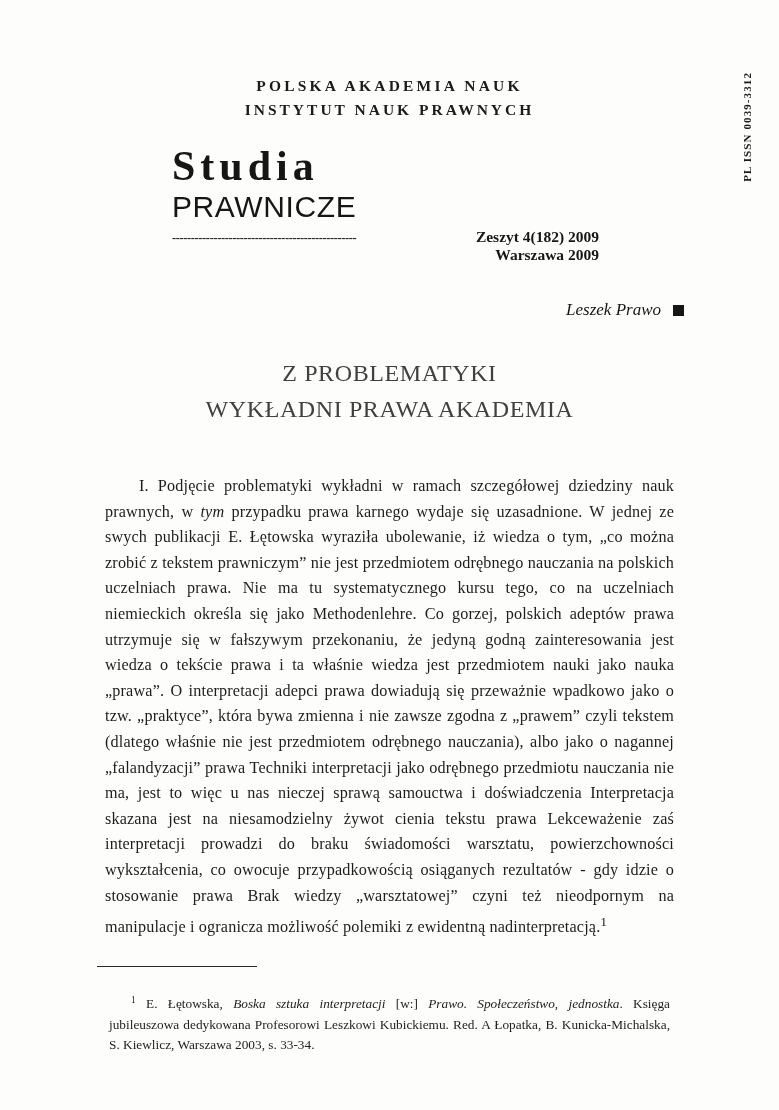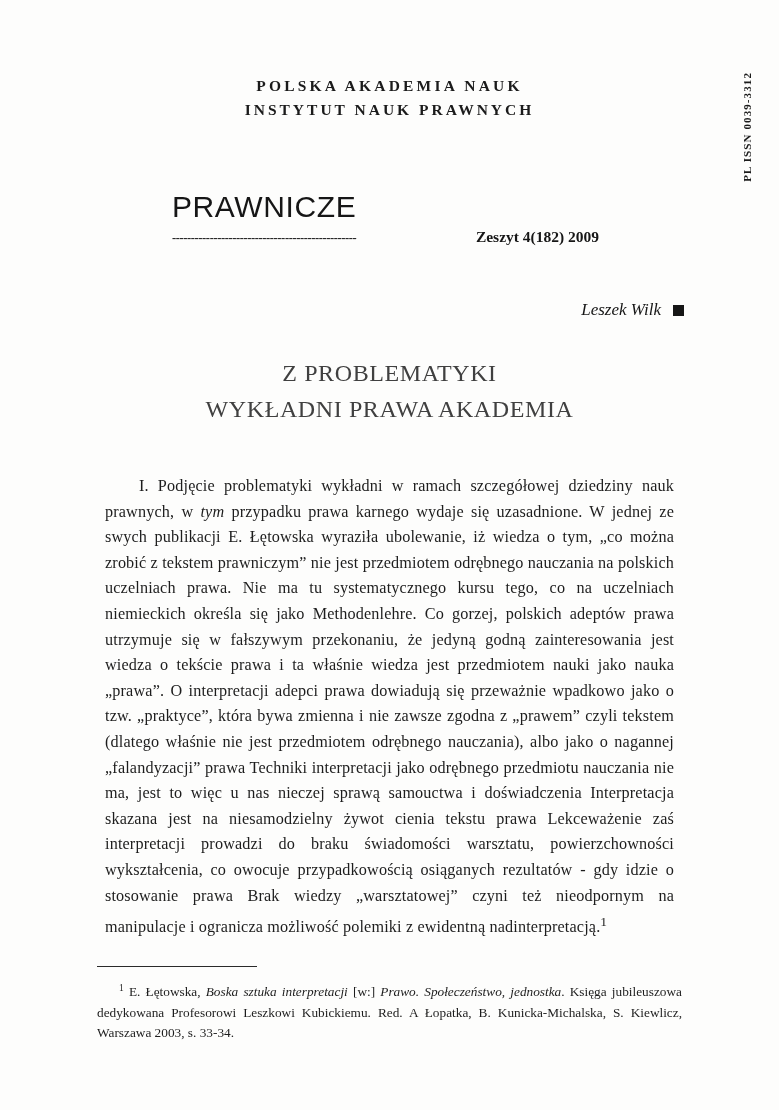--- a/index.html
+++ b/index.html
@@ -184,45 +184,47 @@
     position: absolute;
     left: 97px;
     top: 978px;
     width: 585px;
     font-family: "Liberation Serif", serif;
     font-size: 13.3px;
     line-height: 20.5px;
     text-align: justify;
     color: #1d1d1d;
   }
-  .footnote p { margin: 0; text-indent: 22px; }
+  .footnote p { margin: 12px; text-indent: 22px; }
   .footnote sup { font-size: 9.5px; vertical-align: super; }
   .footnote i { font-style: italic; }
 </style>
 </head>
 <body>
 
 <div class="page">
 
   <div class="academy">
     <span>POLSKA AKADEMIA NAUK</span>
     <span class="line2">INSTYTUT NAUK PRAWNYCH</span>
   </div>
 
   <div class="issn">PL ISSN 0039-3312</div>
 
+  <div class="title-studia">Studia</div>
   <div class="title-prawnicze">PRAWNICZE</div>
 
   <div class="issue-row">
     <span class="dash-rule">-------------------------------------------------</span>
     <span class="issue-label">Zeszyt 4(182) 2009</span>
   </div>
+  <div class="place-year">Warszawa 2009</div>
 
   <div class="author-row">
-    <span class="author-name">Leszek Wilk</span>
+    <span class="author-name">Leszek Prawo</span>
     <span class="author-mark"></span>
   </div>
 
   <div class="article-title">
     <span class="l1">Z PROBLEMATYKI</span>
     <span class="l2">WYKŁADNI PRAWA AKADEMIA</span>
   </div>
 
   <div class="body-text">
     <p>I. Podjęcie problematyki wykładni w ramach szczegółowej dziedziny nauk prawnych, w <i>tym</i> przypadku prawa karnego wydaje się uzasadnione. W jednej ze swych publikacji E. Łętowska wyraziła ubolewanie, iż wiedza o tym, „co można zrobić z tekstem prawniczym” nie jest przedmiotem odrębnego nauczania na polskich uczelniach prawa. Nie ma tu systematycznego kursu tego, co na uczelniach niemieckich określa się jako Methodenlehre. Co gorzej, polskich adeptów prawa utrzymuje się w fałszywym przekonaniu, że jedyną godną zainteresowania jest wiedza o tekście prawa i ta właśnie wiedza jest przedmiotem nauki jako nauka „prawa”. O interpretacji adepci prawa dowiadują się przeważnie wpadkowo jako o tzw. „praktyce”, która bywa zmienna i nie zawsze zgodna z „prawem” czyli tekstem (dlatego właśnie nie jest przedmiotem odrębnego nauczania), albo jako o nagannej „falandyzacji” prawa Techniki interpretacji jako odrębnego przedmiotu nauczania nie ma, jest to więc u nas nieczej sprawą samouctwa i doświadczenia Interpretacja skazana jest na niesamodzielny żywot cienia tekstu prawa Lekceważenie zaś interpretacji prowadzi do braku świadomości warsztatu, powierzchowności wykształcenia, co owocuje przypadkowością osiąganych rezultatów - gdy idzie o stosowanie prawa Brak wiedzy „warsztatowej” czyni też nieodpornym na manipulacje i ogranicza możliwość polemiki z ewidentną nadinterpretacją.<sup>1</sup></p>

